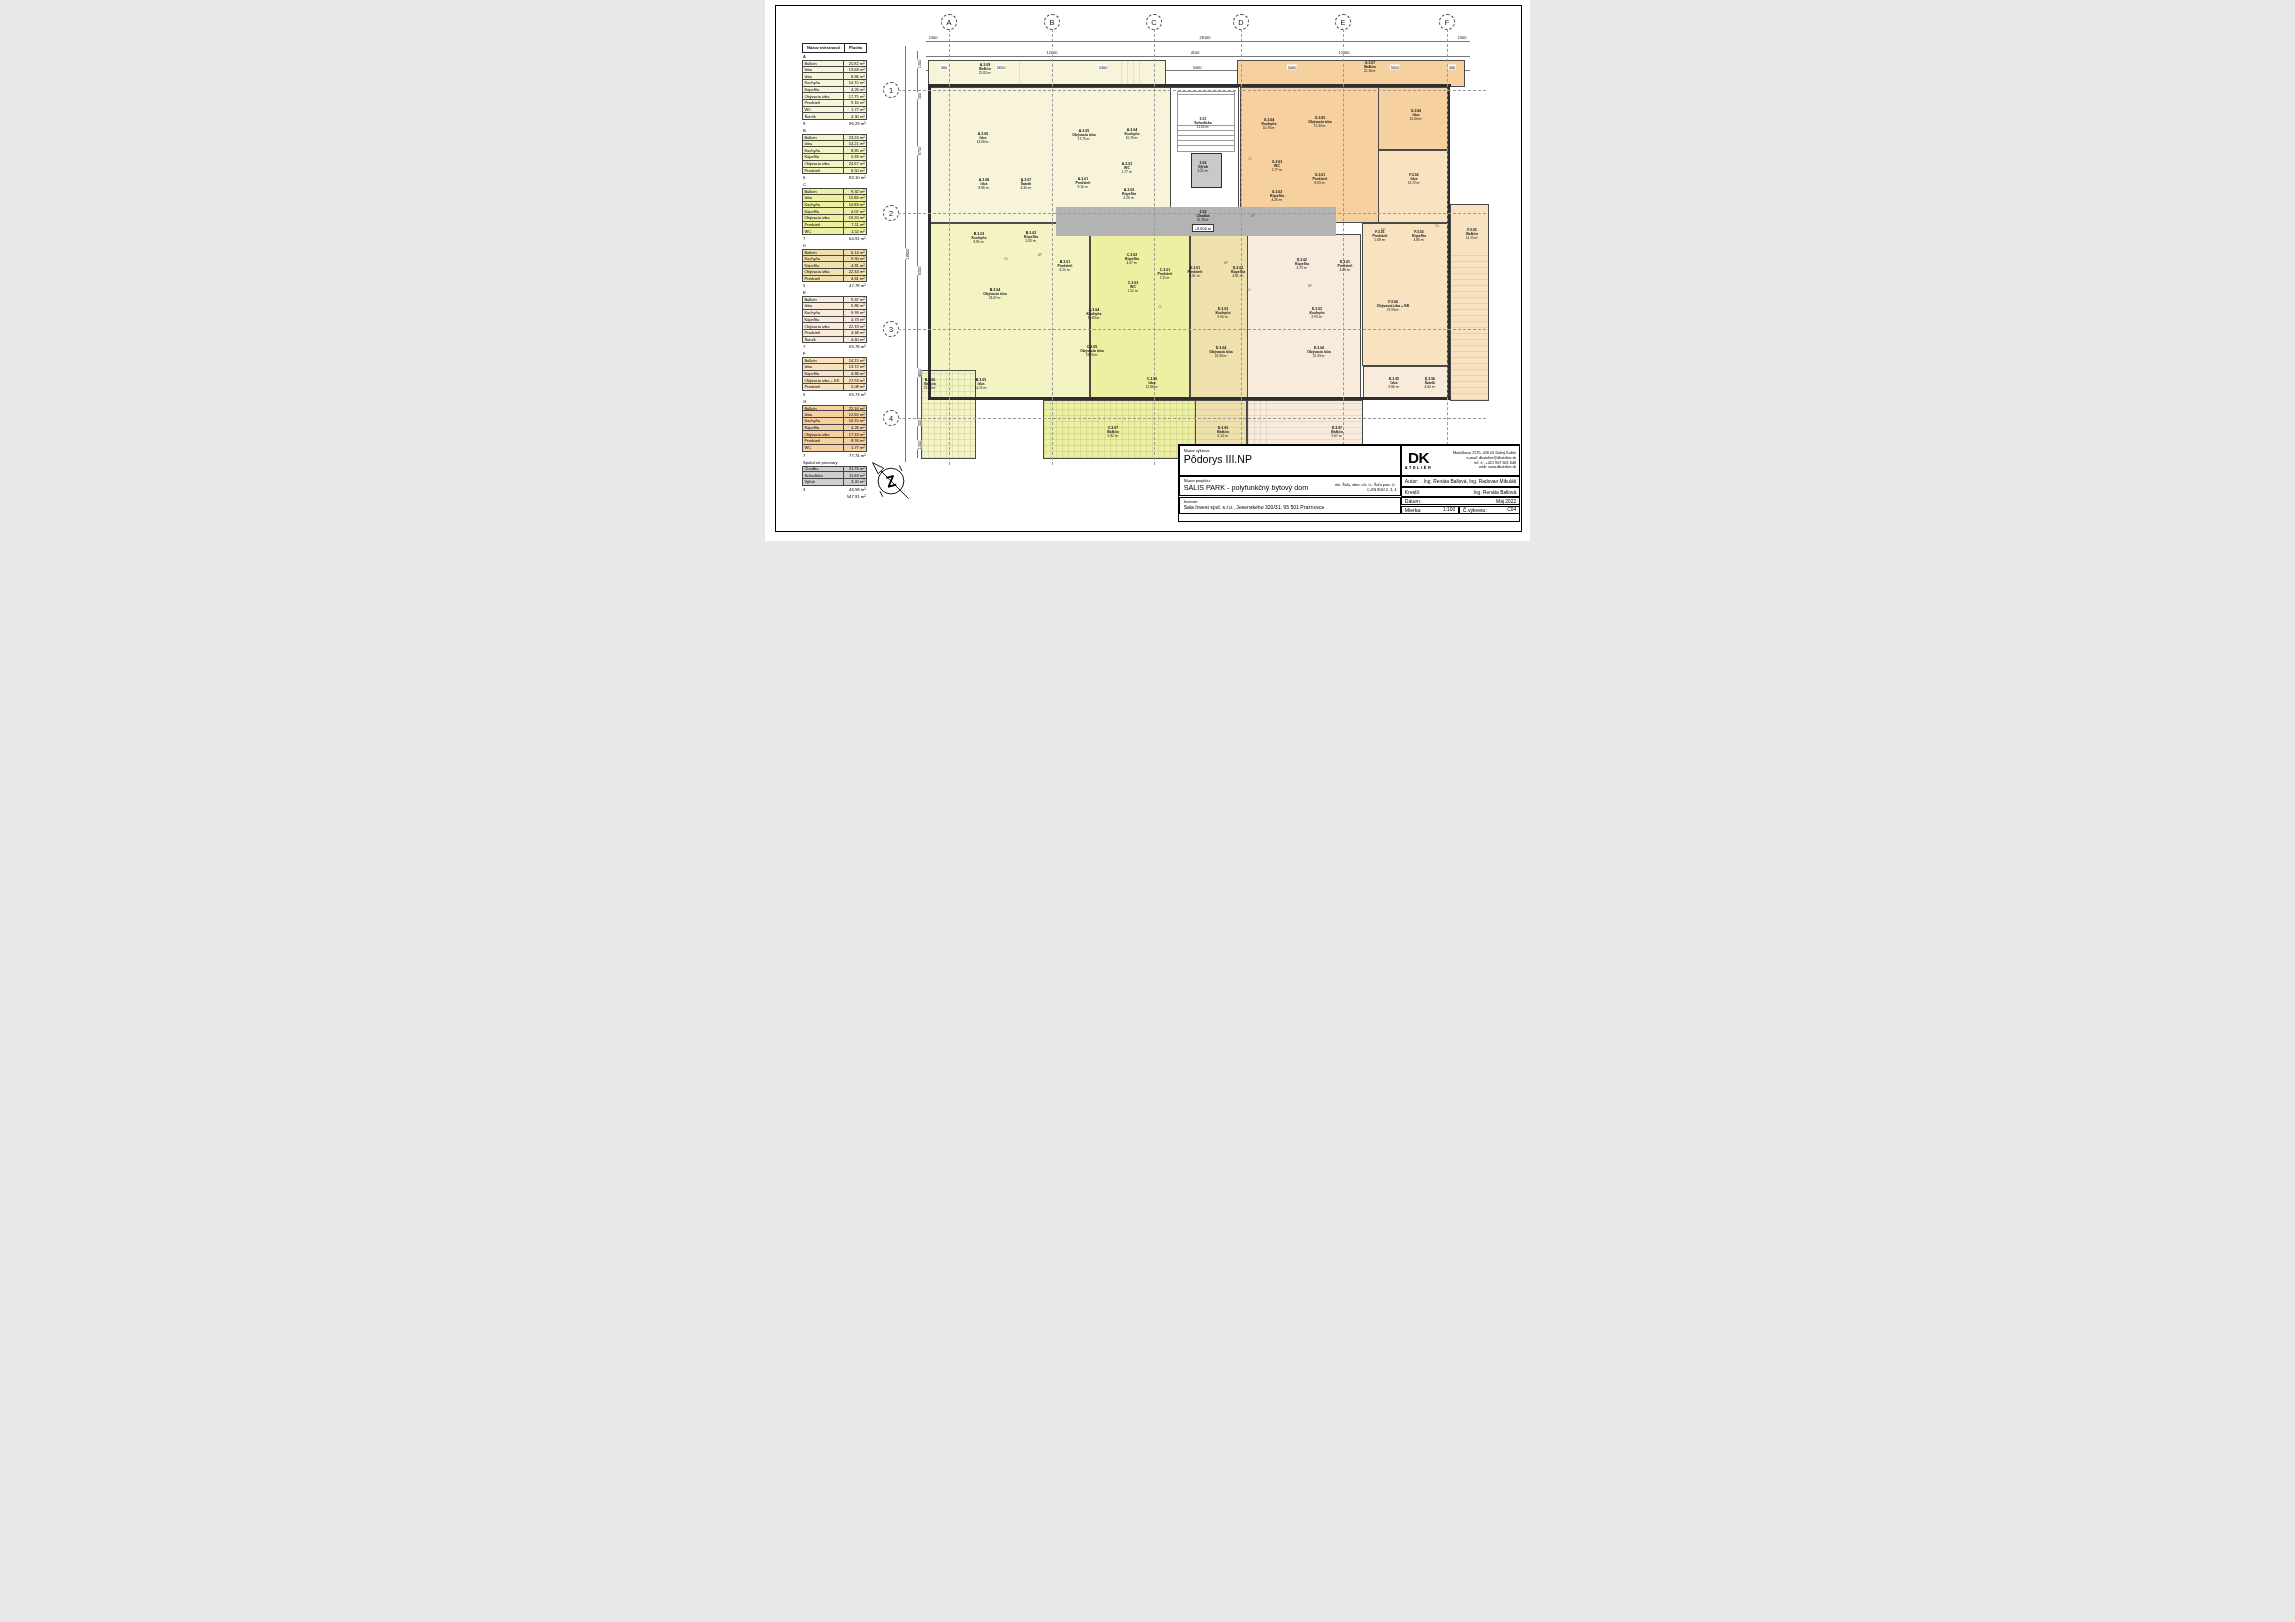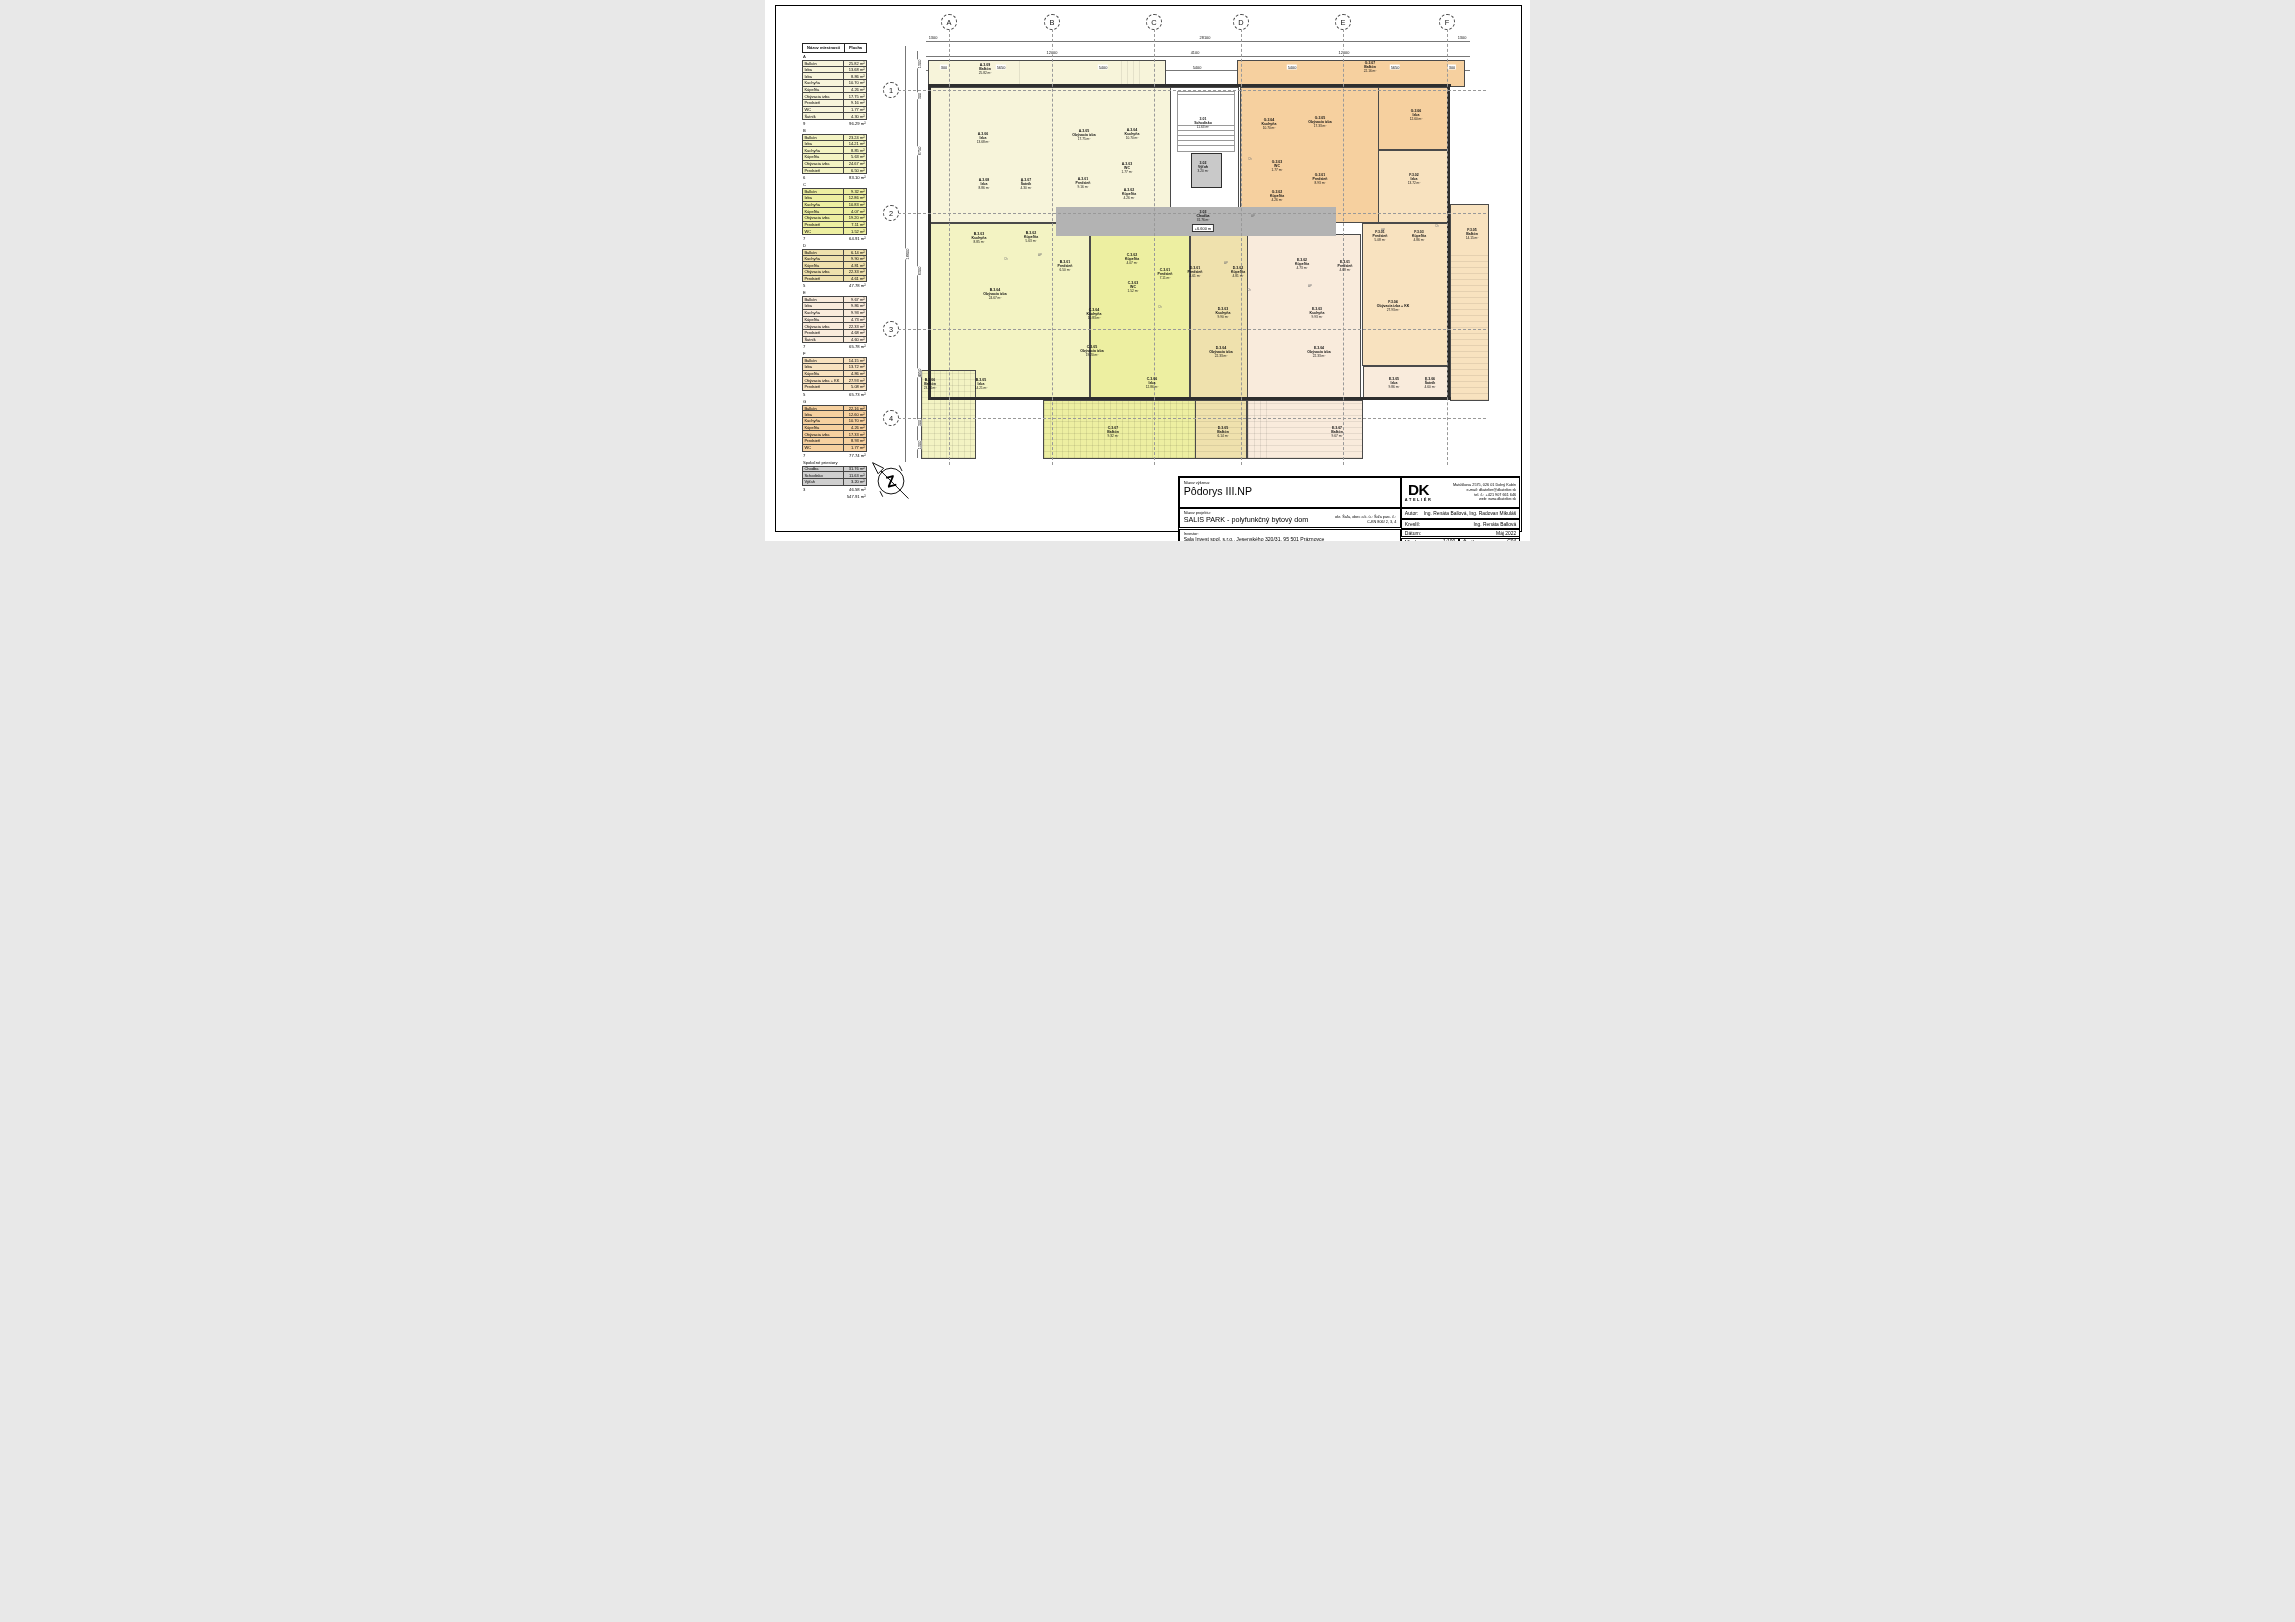--- a/index.html
+++ b/index.html
@@ -37,21 +37,21 @@
   .thead .c2{flex:1;}
   .tsec{height:7px;font-size:4.2px;display:flex;align-items:center;padding-left:0.9px;}
   .trow{display:flex;height:6.7px;border:0.5px solid #444;border-top:none;font-size:4px;box-sizing:border-box;}
   .trow.first{border-top:0.5px solid #444;}
   .trow .c1{width:41px;border-right:0.5px solid #444;display:flex;align-items:center;padding-left:1.4px;box-sizing:border-box;}
   .trow .c2{flex:1;display:flex;align-items:center;justify-content:flex-end;padding-right:1.4px;}
   .tsum{display:flex;height:7px;font-size:4.2px;}
   .tsum .c1{width:41px;display:flex;align-items:center;padding-left:0.9px;}
   .tsum .c2{flex:1;display:flex;align-items:center;justify-content:flex-end;padding-right:1.4px;}
   
-  #tblock{position:absolute;left:413px;top:476px;width:342px;height:69px;border:0.7px solid #000;box-sizing:border-box;background:#fff;}
+  #tblock{position:absolute;left:413px;top:444px;width:342px;height:78px;border:0.7px solid #000;box-sizing:border-box;background:#fff;}
   #tblock .cell{position:absolute;box-sizing:border-box;border:0.4px solid #000;}
   .lab8{font-size:3.9px;color:#000;}
   #nv-title{font-size:10.6px;letter-spacing:0px;}
   #np-title{font-size:7.2px;}
   #inv-value{font-size:5.1px;}
   .tb-kv{display:flex;justify-content:space-between;align-items:center;height:100%;padding:0 2.8px;box-sizing:border-box;}
   .tb-kv .k{font-size:5.1px;}
   .tb-kv .v{font-size:4.9px;}
   #dk-logo{font-weight:bold;font-size:15.3px;line-height:0.9;letter-spacing:-0.5px;}
   #dk-sub{font-size:3.9px;letter-spacing:1.6px;font-weight:bold;}

